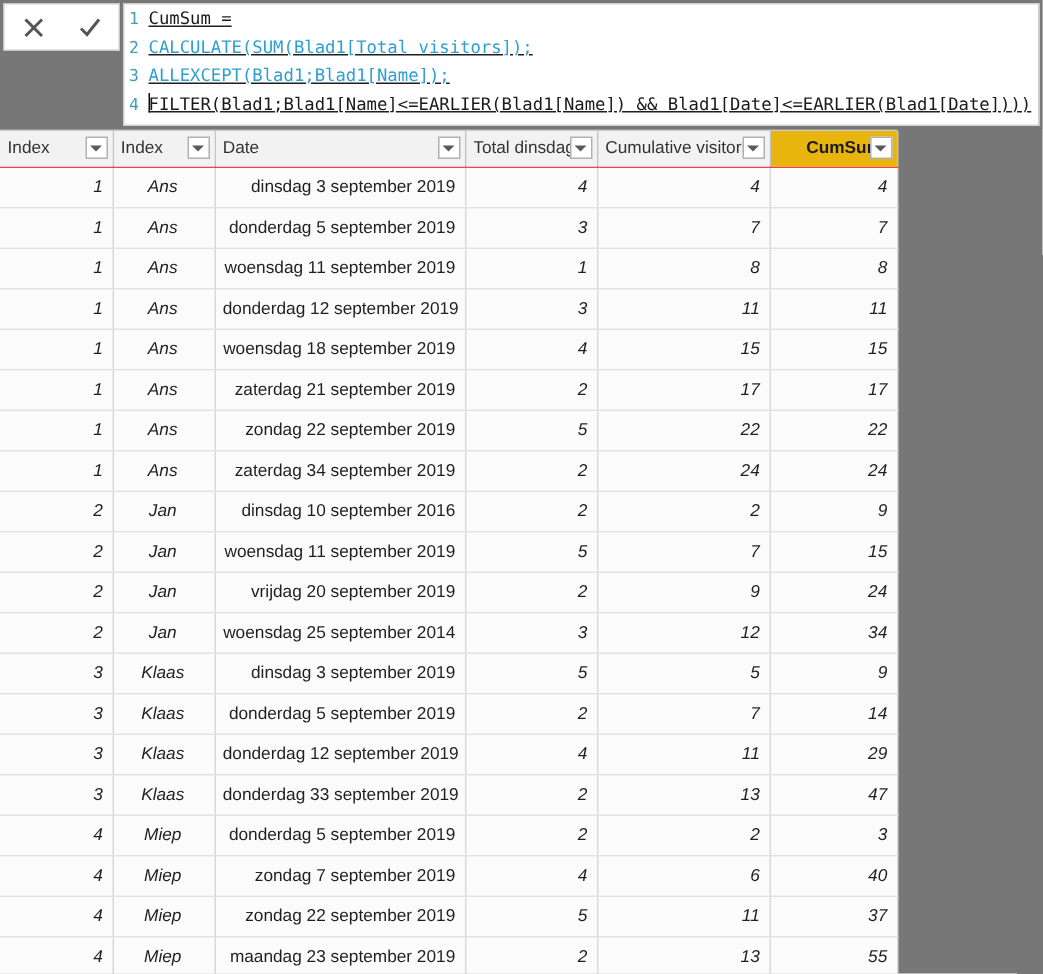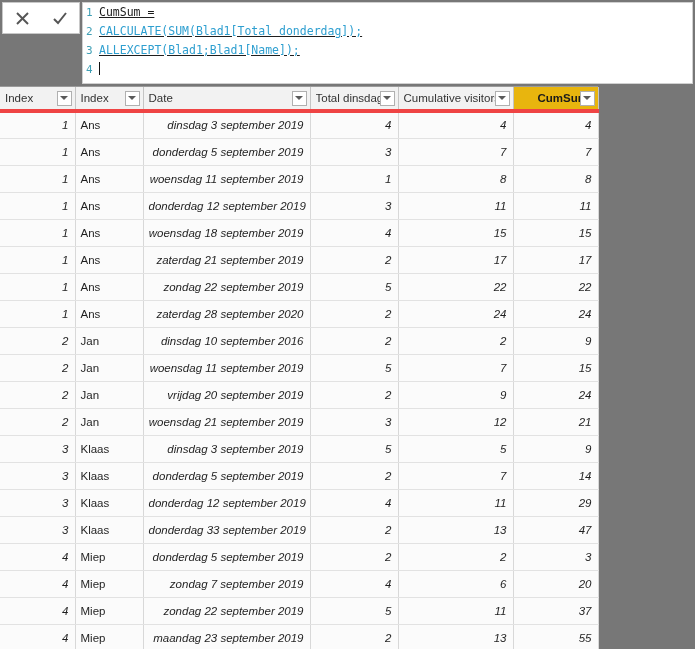--- a/index.html
+++ b/index.html
@@ -98,21 +98,21 @@
   table.grid {
     border-collapse: collapse;
     width: 598px;
     table-layout: fixed;
     font-size: 11.5px;
   }
   table.grid th {
     height: 24px;
     background: #f2f2f2;
     border-right: 1px solid #c4c4c4;
-    border-bottom: 4px solid #ef4444;
+    border-bottom: 1px solid #ef4444;
     color: #333333;
     font-weight: normal;
     padding: 0 0 0 5px;
     text-align: center;
     vertical-align: middle;
     box-sizing: border-box;
     position: relative;
   }
   table.grid th.sel-head {
     background: #E8B50E;
@@ -152,22 +152,22 @@
     border-bottom: 1px solid #e2e2e2;
     padding: 0 6px 0 5px;
     color: #1f1f1f;
     vertical-align: middle;
     box-sizing: border-box;
     white-space: nowrap;
     overflow: hidden;
     background: #fbfbfb;
   }
   td.c-num  { text-align: right; font-style: italic; }
-  td.c-text { text-align: left; }
-  td.c-date { text-align: right; font-style: italic; }
+  td.c-text { text-align: center; font-style: italic; }
+  td.c-date { text-align: right; }
   td.c-sel  { text-align: right; font-style: italic; background: #e0e0e0; border-right: none; }
 
   col.w-index { width: 75px; }
   col.w-name  { width: 68px; }
   col.w-date  { width: 167px; }
   col.w-total { width: 88px; }
   col.w-cum   { width: 115px; }
   col.w-sum   { width: 85px; }
 </style>
 </head>
@@ -191,31 +191,31 @@
 
   <div id="formula-editor">
 
     <div class="f-line">
       <span class="f-num">1</span>
       <span class="f-code"><span class="plain">CumSum =</span></span>
     </div>
 
     <div class="f-line">
       <span class="f-num">2</span>
-      <span class="f-code"><span class="fn">CALCULATE(SUM(Blad1[Total donderdag]);</span></span>
+      <span class="f-code"><span class="fn">CALCULATE(SUM(Blad1[Total visitors]);</span></span>
     </div>
 
     <div class="f-line">
       <span class="f-num">3</span>
       <span class="f-code"><span class="fn">ALLEXCEPT(Blad1;Blad1[Name]);</span></span>
     </div>
 
     <div class="f-line">
       <span class="f-num">4</span>
-      <span class="f-code"><span class="caret"></span></span>
+      <span class="f-code"><span class="caret"></span><span class="plain">FILTER(Blad1;Blad1[Name]&lt;=EARLIER(Blad1[Name]) &amp;&amp; Blad1[Date]&lt;=EARLIER(Blad1[Date])))</span></span>
     </div>
 
   </div>
 </div>
 
 <div id="data-table">
   <table class="grid">
     <colgroup>
       <col class="w-index">
         <col class="w-name">
@@ -329,21 +329,21 @@
           <td class="c-num">1</td>
           <td class="c-text">Ans</td>
           <td class="c-date">zondag 22 september 2019</td>
           <td class="c-num">5</td>
           <td class="c-num">22</td>
           <td class="c-sel">22</td>
         </tr>
         <tr>
           <td class="c-num">1</td>
           <td class="c-text">Ans</td>
-          <td class="c-date">zaterdag 28 september 2020</td>
+          <td class="c-date">zaterdag 34 september 2019</td>
           <td class="c-num">2</td>
           <td class="c-num">24</td>
           <td class="c-sel">24</td>
         </tr>
         <tr>
           <td class="c-num">2</td>
           <td class="c-text">Jan</td>
           <td class="c-date">dinsdag 10 september 2016</td>
           <td class="c-num">2</td>
           <td class="c-num">2</td>
@@ -361,24 +361,24 @@
           <td class="c-num">2</td>
           <td class="c-text">Jan</td>
           <td class="c-date">vrijdag 20 september 2019</td>
           <td class="c-num">2</td>
           <td class="c-num">9</td>
           <td class="c-sel">24</td>
         </tr>
         <tr>
           <td class="c-num">2</td>
           <td class="c-text">Jan</td>
-          <td class="c-date">woensdag 21 september 2019</td>
+          <td class="c-date">woensdag 25 september 2014</td>
           <td class="c-num">3</td>
           <td class="c-num">12</td>
-          <td class="c-sel">21</td>
+          <td class="c-sel">34</td>
         </tr>
         <tr>
           <td class="c-num">3</td>
           <td class="c-text">Klaas</td>
           <td class="c-date">dinsdag 3 september 2019</td>
           <td class="c-num">5</td>
           <td class="c-num">5</td>
           <td class="c-sel">9</td>
         </tr>
         <tr>
@@ -412,21 +412,21 @@
           <td class="c-num">2</td>
           <td class="c-num">2</td>
           <td class="c-sel">3</td>
         </tr>
         <tr>
           <td class="c-num">4</td>
           <td class="c-text">Miep</td>
           <td class="c-date">zondag 7 september 2019</td>
           <td class="c-num">4</td>
           <td class="c-num">6</td>
-          <td class="c-sel">20</td>
+          <td class="c-sel">40</td>
         </tr>
         <tr>
           <td class="c-num">4</td>
           <td class="c-text">Miep</td>
           <td class="c-date">zondag 22 september 2019</td>
           <td class="c-num">5</td>
           <td class="c-num">11</td>
           <td class="c-sel">37</td>
         </tr>
         <tr>

